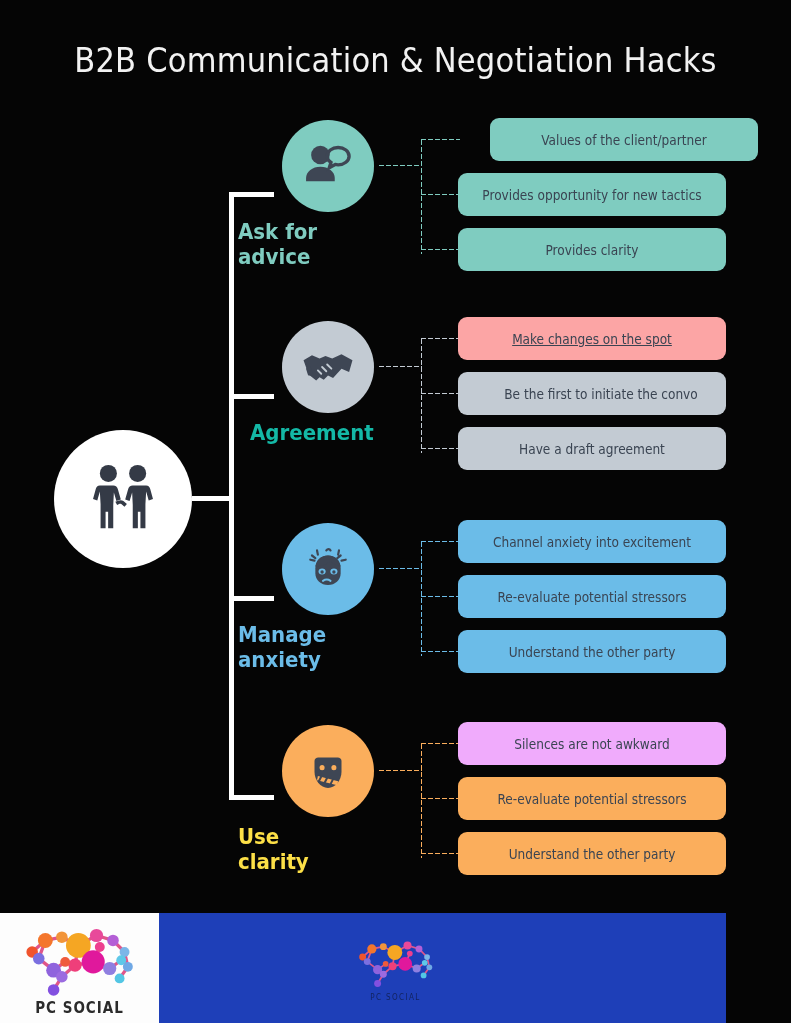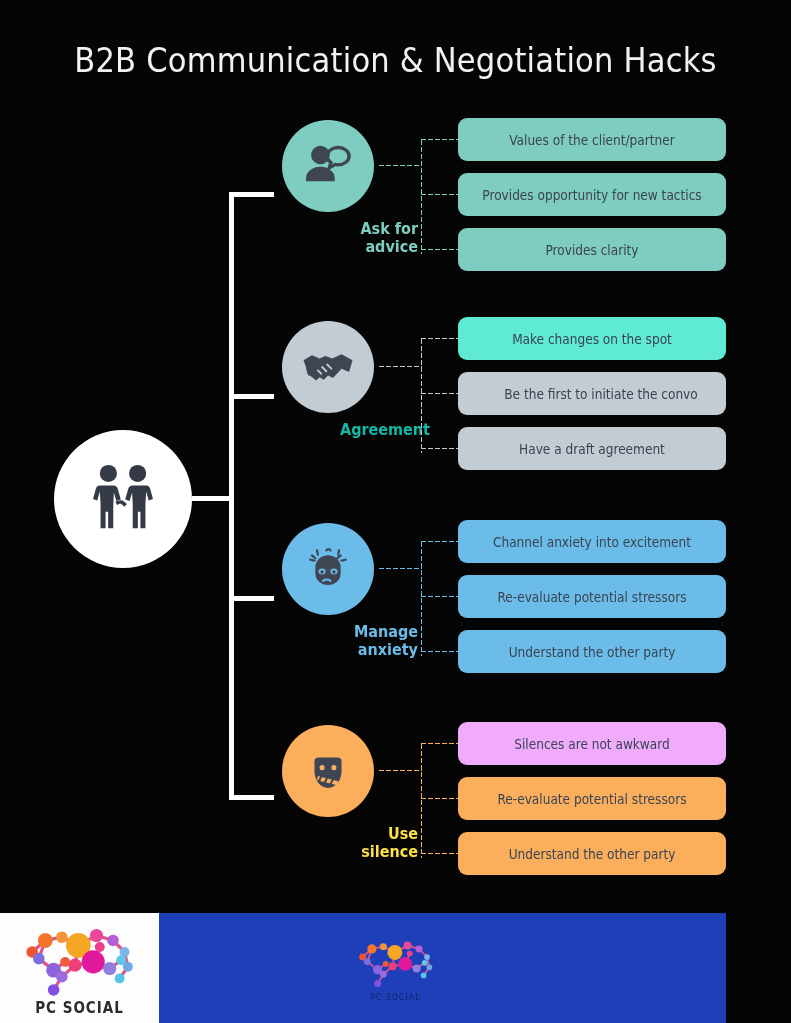--- a/index.html
+++ b/index.html
@@ -50,22 +50,22 @@
   .circle {
     position:absolute;
     width:92px; height:92px;
     border-radius:50%;
     display:flex; align-items:center; justify-content:center;
   }
   .circle svg { width:54px; height:54px; display:block; }
   .glabel {
     position:absolute;
     width:180px;
-    text-align:right;
-    font-size:16px;
+    text-align:left;
+    font-size:22px;
     font-weight:700;
     line-height:1.12;
     font-family:"DejaVu Sans Condensed","Liberation Sans", sans-serif;
   }
 
   
   .dot-h {
     position:absolute; height:3px;
     background-image:radial-gradient(currentColor 42%, transparent 45%);
     background-size:7px 3px; background-repeat:repeat-x;
@@ -164,21 +164,21 @@
       <div>Ask for</div>
       <div>advice</div>
     </div>
 
     <div class="dot-h" style="left:378px; top:164px; width:44px; color:#7fccc0;"></div>
     <div class="dot-v" style="left:420px; top:139px; height:115px; color:#7fccc0;"></div>
     <div class="dot-h" style="left:420px; top:138px; width:40px; color:#7fccc0;"></div>
     <div class="dot-h" style="left:420px; top:193px; width:40px; color:#7fccc0;"></div>
     <div class="dot-h" style="left:420px; top:248px; width:40px; color:#7fccc0;"></div>
 
-    <div class="box" style="top:118px; background:#7fccc0;">Values of the client/partner</div>
+    <div class="box" style="top:118px; background:#7fccc0;margin-left:32px;">Values of the client/partner</div>
     <div class="box" style="top:173px; background:#7fccc0;">Provides opportunity for new tactics</div>
     <div class="box" style="top:228px; background:#7fccc0;">Provides clarity</div>
   </div>
 
   <div class="group">
     <div class="circle" style="left:282px; top:321px; background:#c3cbd3;">
       <span>
         <svg viewBox="0 0 64 64" fill="#3e4654" xmlns="http://www.w3.org/2000/svg">
           <path d="M3 24l10-6 9 4 7-3 8 3 11-5 13 7-4 14-9-4-10 11-6-3-5 5-5-3-4 4-9-7L3 24z"></path>
           <path d="M20 36l4 4M25 32l5 5M31 29l5 5" stroke="#c3cbd3" stroke-width="2.2" fill="none" stroke-linecap="round"></path>
@@ -189,21 +189,21 @@
     <div class="glabel" style="left:250px; top:421px; color:#14b8a6;">
       <div>Agreement</div>
     </div>
 
     <div class="dot-h" style="left:378px; top:365px; width:44px; color:#c3cbd3;"></div>
     <div class="dot-v" style="left:420px; top:338px; height:115px; color:#c3cbd3;"></div>
     <div class="dot-h" style="left:420px; top:337px; width:40px; color:#c3cbd3;"></div>
     <div class="dot-h" style="left:420px; top:392px; width:40px; color:#c3cbd3;"></div>
     <div class="dot-h" style="left:420px; top:447px; width:40px; color:#c3cbd3;"></div>
 
-    <div class="box" style="top:317px; background:#5eead4;">Make changes on the spot</div>
+    <div class="box" style="top:317px; background:#fca5a5;text-decoration:underline;">Make changes on the spot</div>
     <div class="box" style="top:372px; background:#c3cbd3;padding-left:28px;">Be the first to initiate the convo</div>
     <div class="box" style="top:427px; background:#c3cbd3;">Have a draft agreement</div>
   </div>
 
   <div class="group">
     <div class="circle" style="left:282px; top:523px; background:#6bbce8;">
       <span>
         <svg viewBox="0 0 64 64" fill="#3e4654" xmlns="http://www.w3.org/2000/svg">
           <path d="M32 16c9 0 15 6 15 15v6c0 8-6.7 14-15 14s-15-6-15-14v-6c0-9 6-15 15-15z"></path>
           <path d="M17 29c2-8 7.5-13 15-13s13 5 15 13c-5-1-9.5-3.5-12-6.5-3.5 3.5-10 6-18 6.5z"></path>
@@ -240,21 +240,21 @@
           <path d="M16 20c0-2.5 2-4 4.5-4h23c2.5 0 4.5 1.5 4.5 4v13c0 10-7 19-16 19s-16-9-16-19V20z"></path>
           <circle cx="25" cy="28" r="3" fill="#fbae5c"></circle>
           <circle cx="39" cy="28" r="3" fill="#fbae5c"></circle>
           <path d="M20 38l24 6-1 5-24-6z" fill="#fbae5c"></path>
           <path d="M24 38.5l-3 6M31 40l-3 6M38 41.6l-3 6" stroke="#3e4654" stroke-width="2.4" stroke-linecap="round" fill="none"></path>
         </svg>
       </span>
     </div>
     <div class="glabel" style="left:238px; top:825px; color:#fde047;">
       <div>Use</div>
-      <div>silence</div>
+      <div>clarity</div>
     </div>
 
     <div class="dot-h" style="left:378px; top:769px; width:44px; color:#fbae5c;"></div>
     <div class="dot-v" style="left:420px; top:743px; height:115px; color:#fbae5c;"></div>
     <div class="dot-h" style="left:420px; top:742px; width:40px; color:#fbae5c;"></div>
     <div class="dot-h" style="left:420px; top:797px; width:40px; color:#fbae5c;"></div>
     <div class="dot-h" style="left:420px; top:852px; width:40px; color:#fbae5c;"></div>
 
     <div class="box" style="top:722px; background:#f0abfc;">Silences are not awkward</div>
     <div class="box" style="top:777px; background:#fbae5c;">Re-evaluate potential stressors</div>

